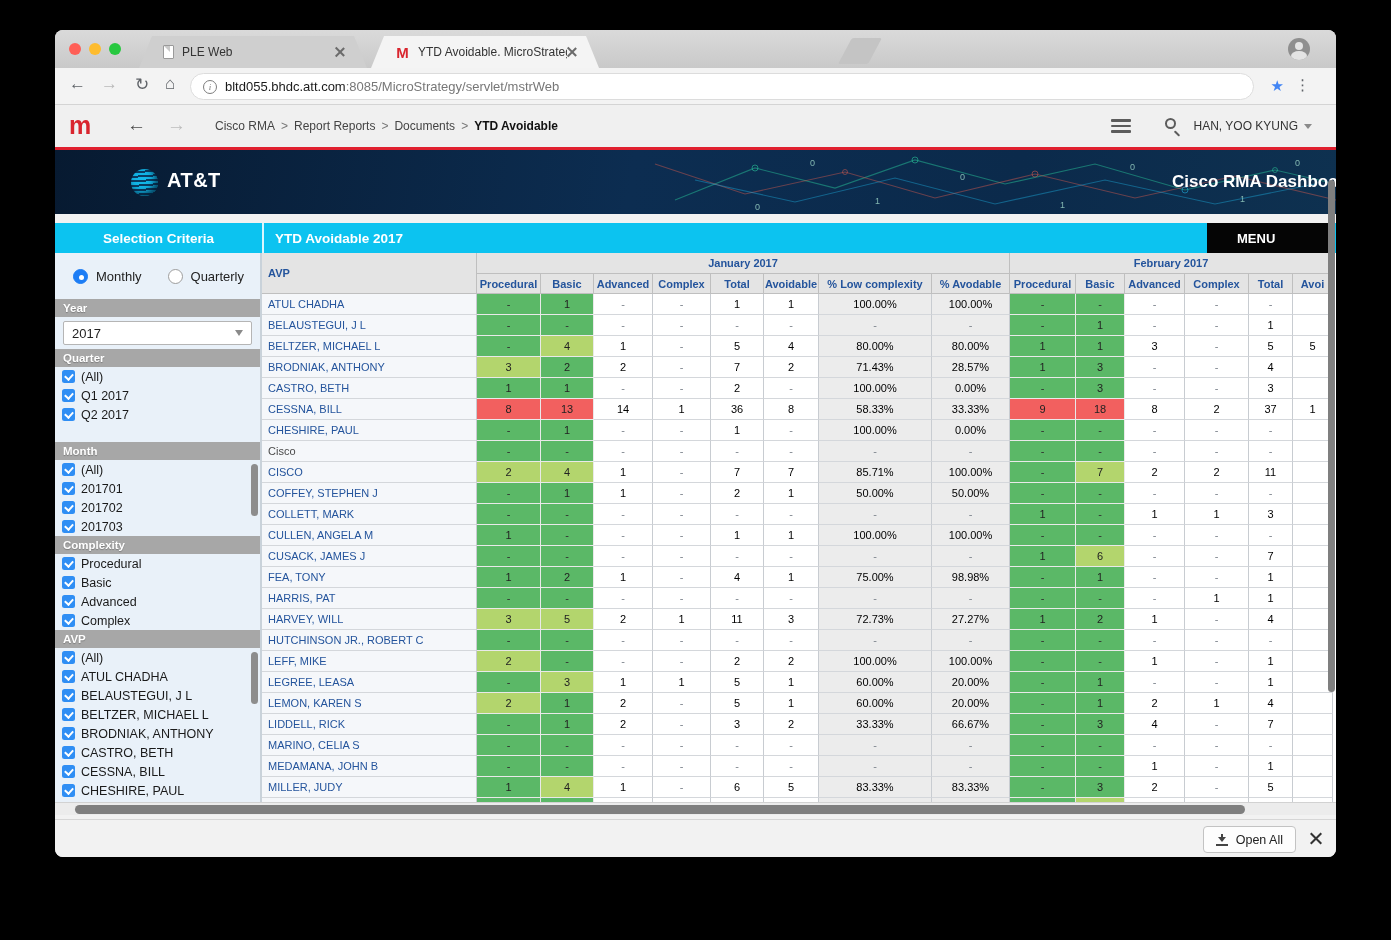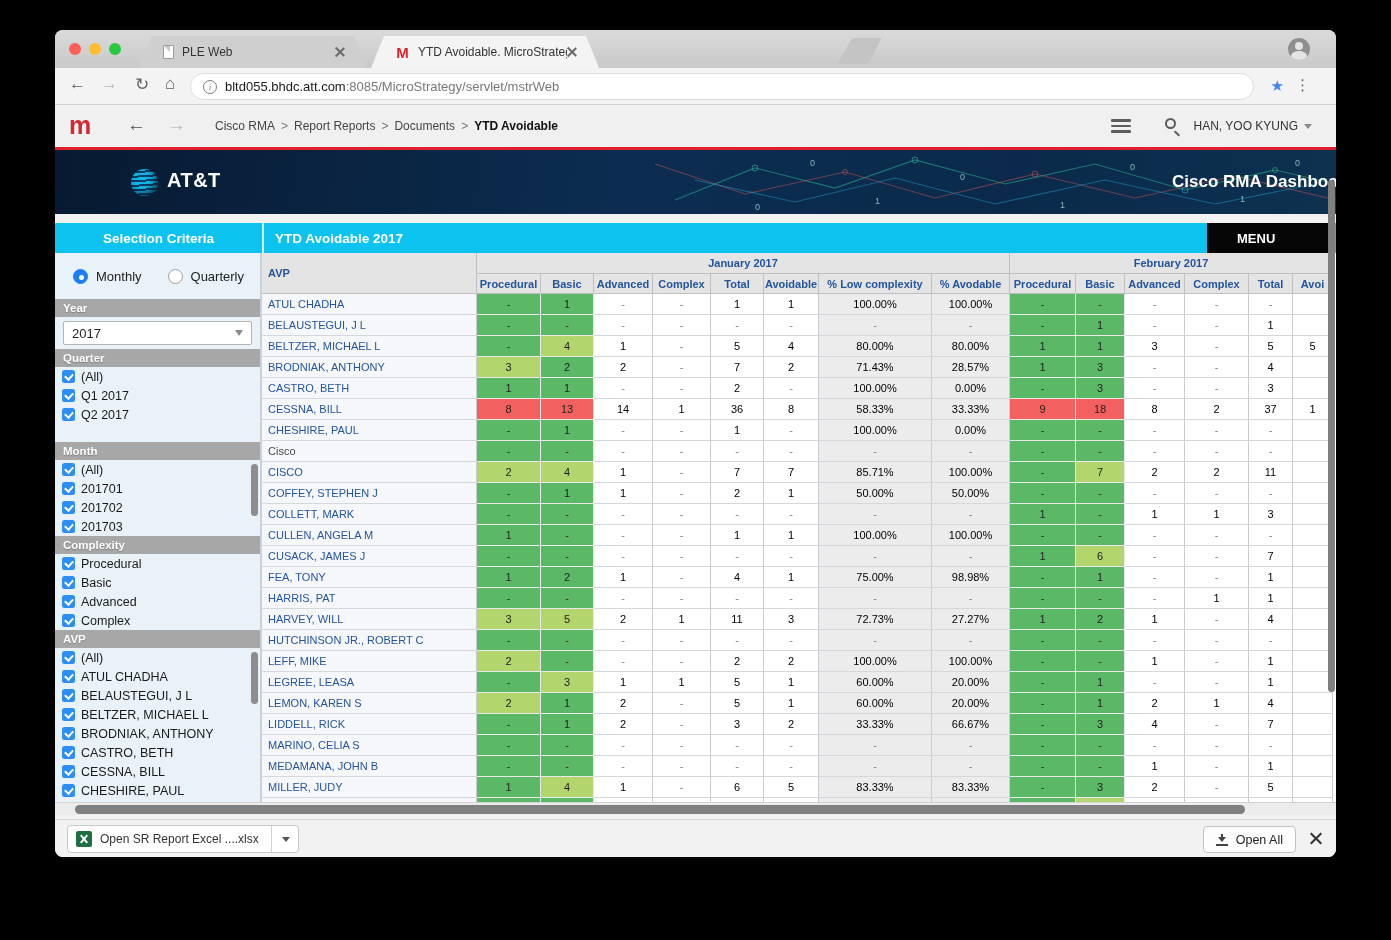--- a/index.html
+++ b/index.html
@@ -1095,25 +1095,19 @@
     <div class="hscroll">
         <div class="hthumb"></div>
       </div>
   </div>
 
   <div class="vscroll">
       <div class="vthumb"></div>
     </div>
 
   <div class="dlbar">
-    <div class="dl-btn">
-      <span class="xls-ic"></span>
-      <span>Open SR Report Excel ....xlsx</span>
-      <span class="dl-sep"></span>
-      <span class="dl-caret"></span>
-    </div>
     <div class="showall-btn">
       <span class="dlarrow"></span>
       <span>Open All</span>
     </div>
     <div class="close-x"></div>
   </div>
 </div>
 
 </body></html>

